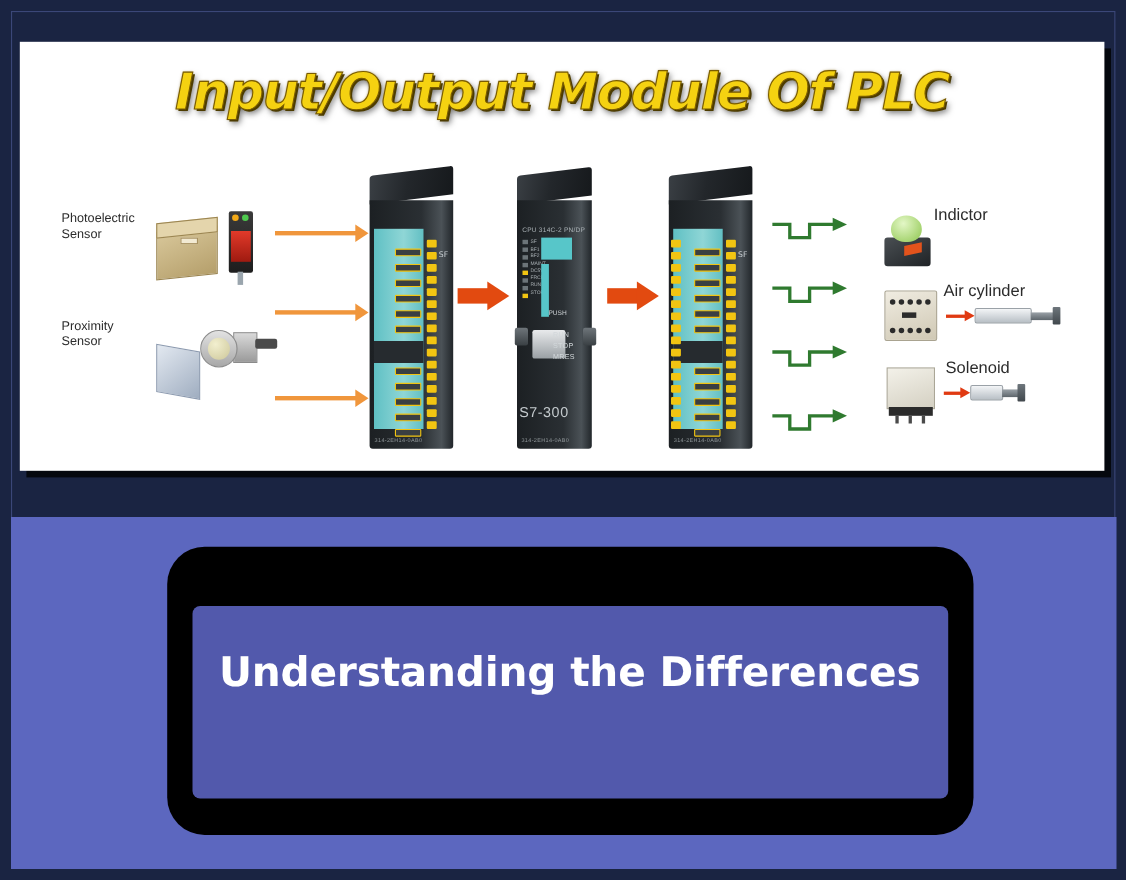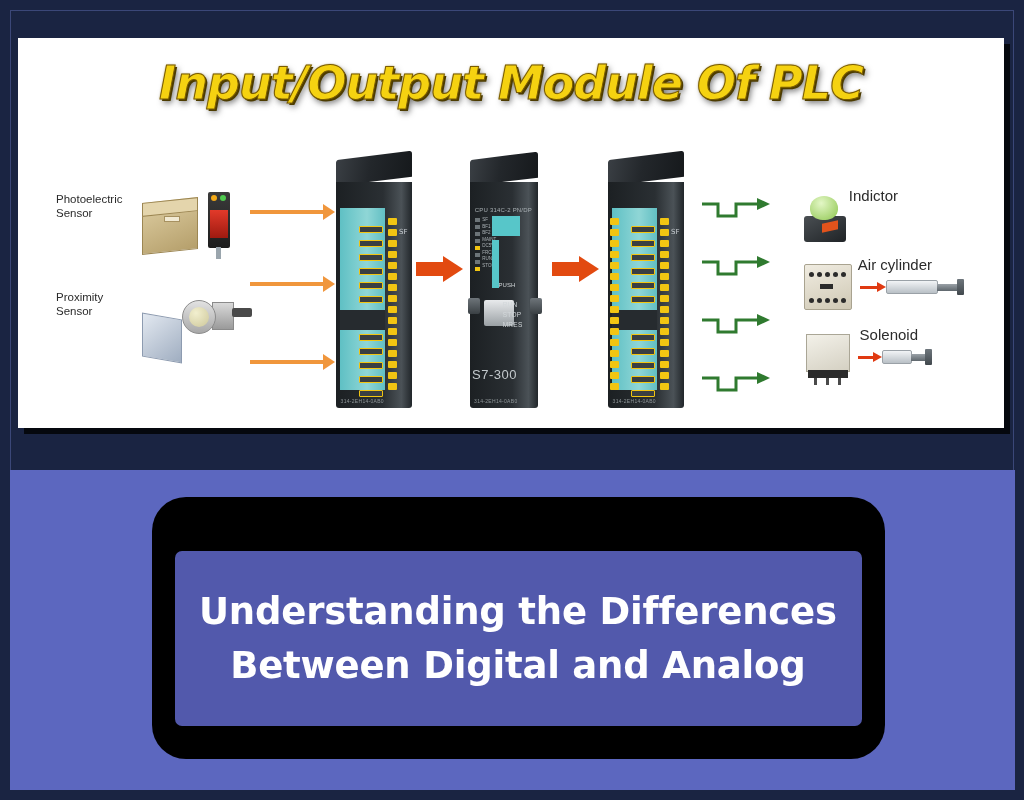--- a/index.html
+++ b/index.html
@@ -628,17 +628,17 @@
     </div>
 
   </div>
 </div>
 
 <div class="blue-panel">
   <div class="title-card">
     <div class="title-inner">
       <div class="title-text">
         <span>Understanding the Differences</span><br>
-        <span>Between Digital and Analog</span><br>
+        <br>
       </div>
     </div>
   </div>
 </div>
 
 </body></html>

